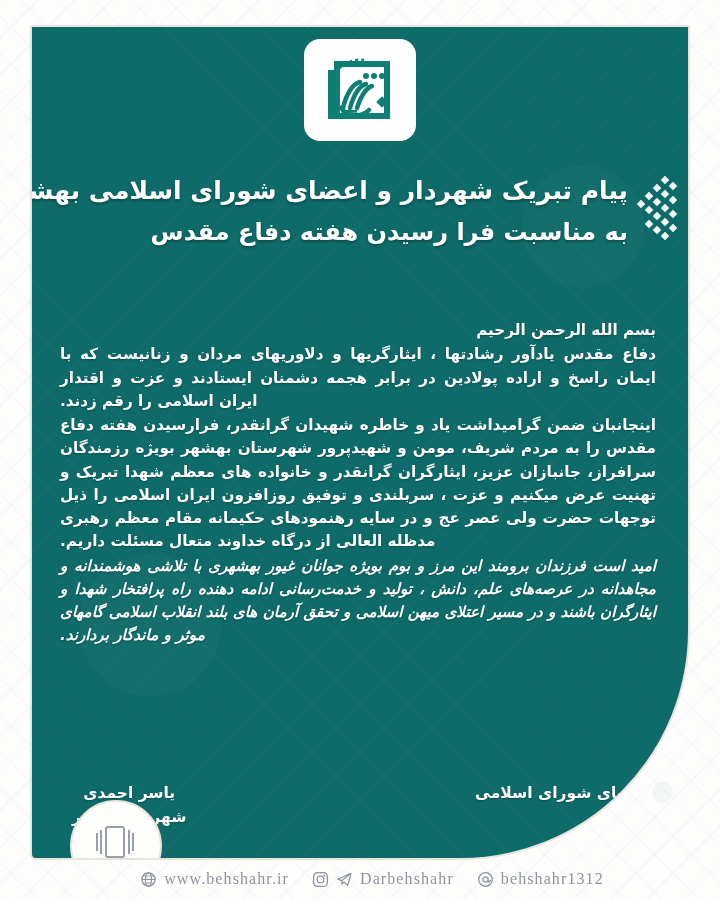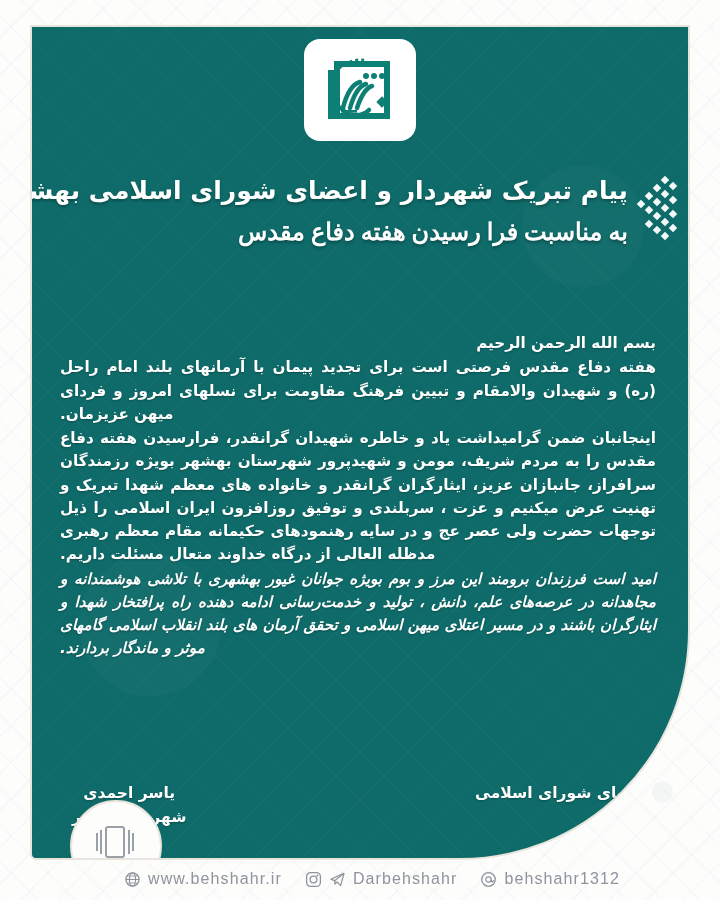--- a/index.html
+++ b/index.html
@@ -84,21 +84,21 @@
     width: 545px;
     text-align: right;
     color: #ffffff;
     font-weight: bold;
     font-size: 25px;
     line-height: 1.72;
     letter-spacing: -0.2px;
     text-shadow: 0 2px 3px rgba(0,0,0,0.28);
   }
   #headline .ln { display: block; white-space: nowrap; }
-  #headline .ln2 { font-size: 24px; font-family: Liberation Serif, serif; }
+  #headline .ln2 { font-size: 24px; }
 
   
   #chevron-orn {
     position: absolute;
     right: 4px;
     top: 148px;
     width: 62px;
     height: 70px;
   }
 
@@ -116,21 +116,20 @@
     text-shadow: 0 1px 2px rgba(0,0,0,0.25);
   }
   #body-copy p {
     margin: 0 0 1px 0;
     text-align: justify;
     text-align-last: left;
   }
   #body-copy p.bismillah {
     text-align: right;
     text-align-last: right;
-    margin-top: 13px;
   }
   #body-copy p.lastline {
     text-align: justify;
     text-align-last: left;
     font-style: italic;
   }
 
   
   #signatures {
     position: absolute;
@@ -158,21 +157,21 @@
     right: 0;
     bottom: 12px;
     display: flex;
     align-items: center;
     justify-content: center;
     gap: 7px;
     direction: ltr;
     color: #8e939c;
     font-size: 16px;
     letter-spacing: 1.1px;
-    font-family: Liberation Sans, sans-serif;
+    font-family: Liberation Serif, serif;
     padding-left: 24px;
   }
   #footer .ftxt { white-space: nowrap; }
   #footer .fico { display: inline-flex; align-items: center; }
   #footer .gap { width: 9px; }
 
   
   #book-emblem {
     position: absolute;
     left: 61px;
@@ -235,21 +234,21 @@
       </svg>
     </div>
 
     <div id="headline">
       <span class="ln ln1">پیام تبریک شهردار و اعضای شورای اسلامی بهشهر</span>
       <span class="ln ln2">به مناسبت فرا رسیدن هفته دفاع مقدس</span>
     </div>
 
     <div id="body-copy">
       <p class="bismillah">بسم الله الرحمن الرحیم</p>
-      <p>هفته دفاع مقدس فرصتی است برای تجدید پیمان با آرمانهای بلند امام راحل (ره) و شهیدان والامقام و تبیین فرهنگ مقاومت برای نسلهای امروز و فردای میهن عزیزمان.</p>
+      <p>دفاع مقدس یادآور رشادتها ، ایثارگریها و دلاوریهای مردان و زنانیست که با ایمان راسخ و اراده پولادین در برابر هجمه دشمنان ایستادند و عزت و اقتدار ایران اسلامی را رقم زدند.</p>
       <p>اینجانبان ضمن گرامیداشت یاد و خاطره شهیدان گرانقدر، فرارسیدن هفته دفاع مقدس را به مردم شریف، مومن و شهیدپرور شهرستان بهشهر بویژه رزمندگان سرافراز، جانبازان عزیز، ایثارگران گرانقدر و خانواده های معظم شهدا تبریک و تهنیت عرض میکنیم و عزت ، سربلندی و توفیق روزافزون ایران اسلامی را ذیل توجهات حضرت ولی عصر عج و در سایه رهنمودهای حکیمانه مقام معظم رهبری مدظله العالی از درگاه خداوند متعال مسئلت داریم.</p>
       <p class="lastline">امید است فرزندان برومند این مرز و بوم بویژه جوانان غیور بهشهری با تلاشی هوشمندانه و مجاهدانه در عرصه‌های علم، دانش ، تولید و خدمت‌رسانی ادامه دهنده راه پرافتخار شهدا و ایثارگران باشند و در مسیر اعتلای میهن اسلامی و تحقق آرمان های بلند انقلاب اسلامی گامهای موثر و ماندگار بردارند.</p>
     </div>
 
     <div id="signatures">
       <div class="sig" id="sig-left">
         <span class="l1">اعضای شورای اسلامی</span>
       </div>
       <div class="sig" id="sig-right">
         <span class="l1">یاسر احمدی</span>

